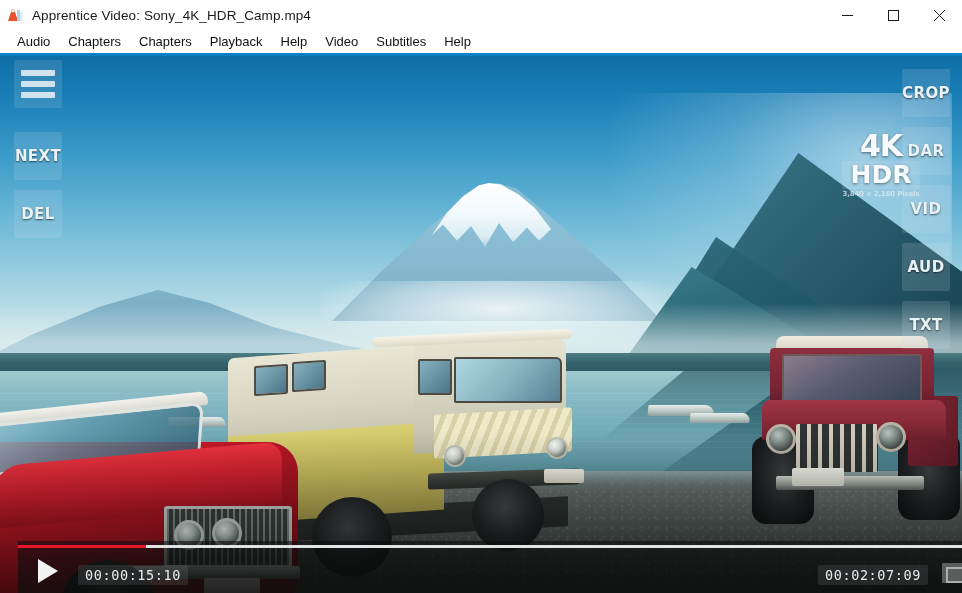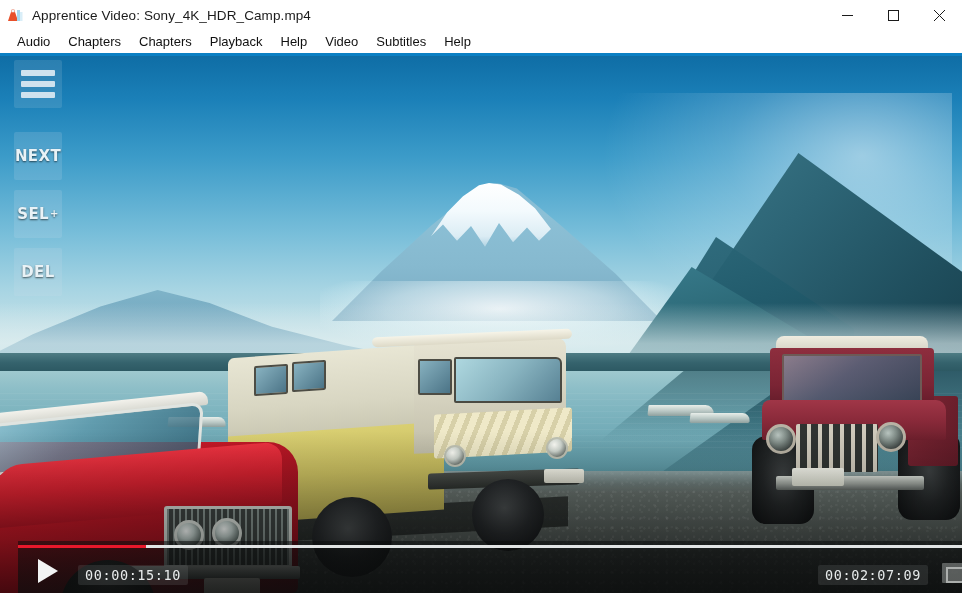--- a/index.html
+++ b/index.html
@@ -865,29 +865,47 @@
     <div class="ov-left">
       <div class="hamburger">
         <span></span>
         <span></span>
         <span></span>
       </div>
       <div class="ov-btn">
         <span>NEXT</span>
       </div>
       <div class="ov-btn">
-        <span>SEL</span>
-          <span class="sup">+</span>
-      </div>
+        <span>DEL</span>
+      </div>
+    </div>
+
+    <div class="hdr-badge">
+      <div class="hdr-4k">4K</div>
+      <div class="hdr-word">HDR</div>
+      <div class="hdr-res">3,840 × 2,160 Pixels</div>
+    </div>
+
+    <div class="ov-right">
       <div class="ov-btn">
-        <span>DEL</span>
+        <span>CROP</span>
+      </div>
+      <div class="ov-btn">
+        <span>DAR</span>
+      </div>
+      <div class="ov-btn">
+        <span>VID</span>
+      </div>
+      <div class="ov-btn">
+        <span>AUD</span>
+      </div>
+      <div class="ov-btn">
+        <span>TXT</span>
       </div>
     </div>
-
-
 
     <div class="transport">
       <div class="seek-track" style="background: rgb(225, 228, 228);">
         <div class="seek-fill" id="seek-fill" style="width: 13.3%; background: rgb(232, 24, 43);"></div>
       </div>
       <div class="seek-hit"></div>
 
       <div class="play-btn"></div>
 
       <div class="time-cur">00:00:15:10</div>

